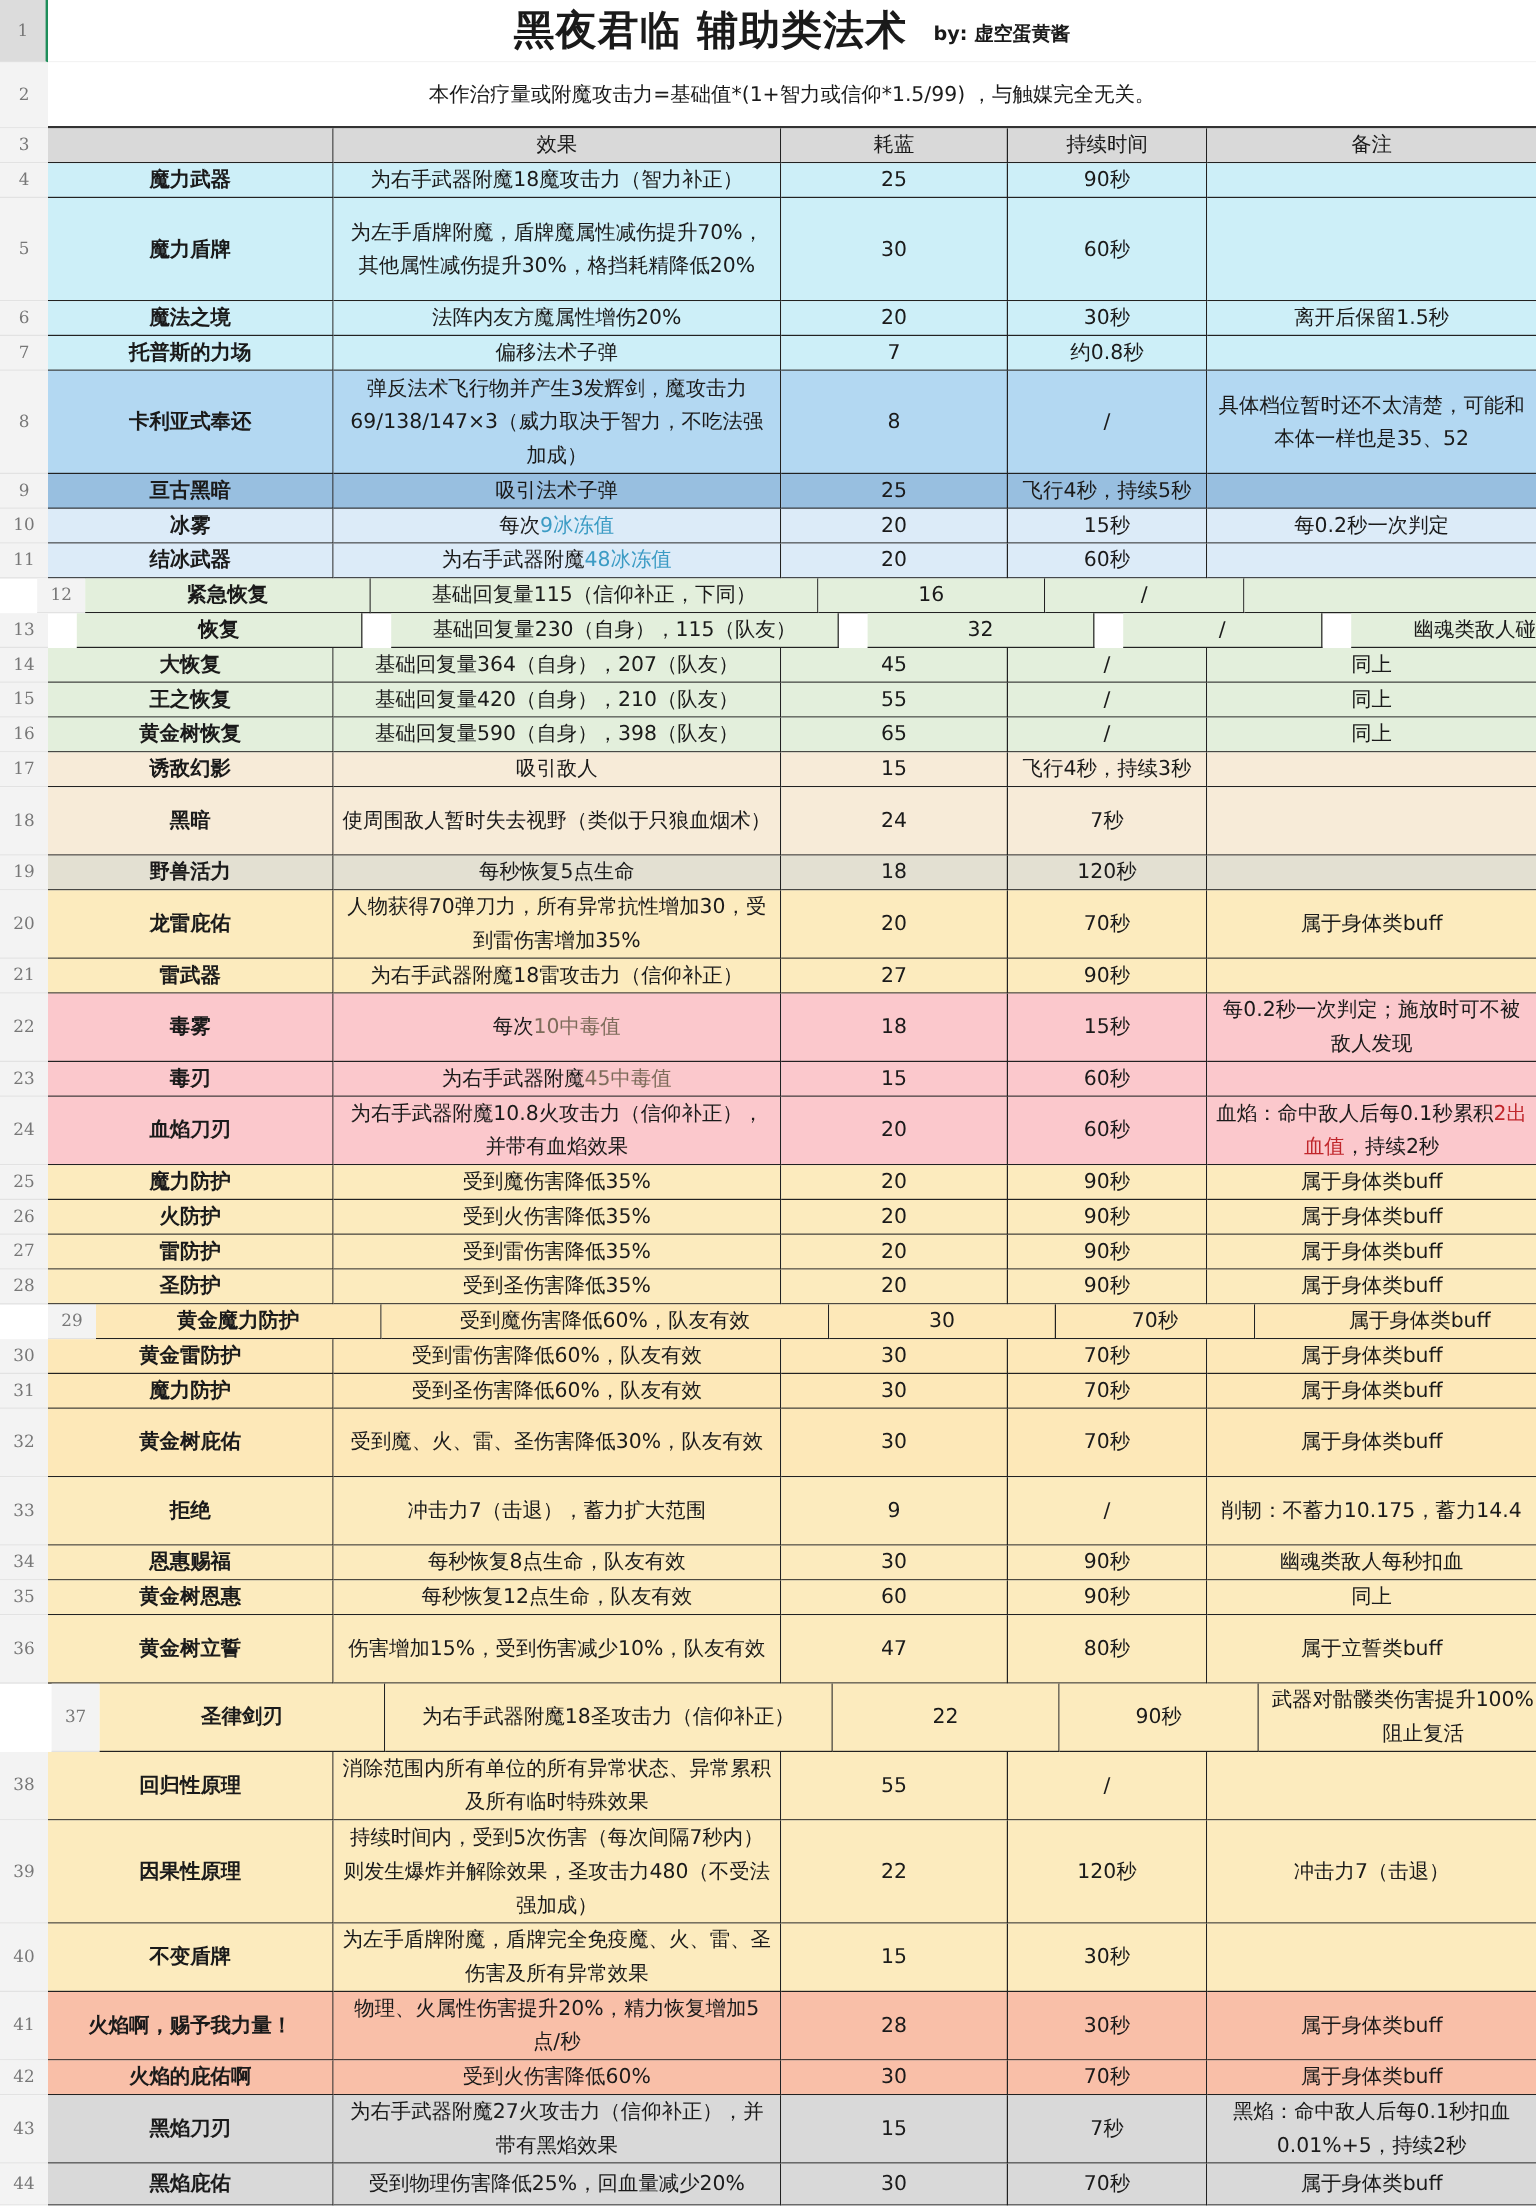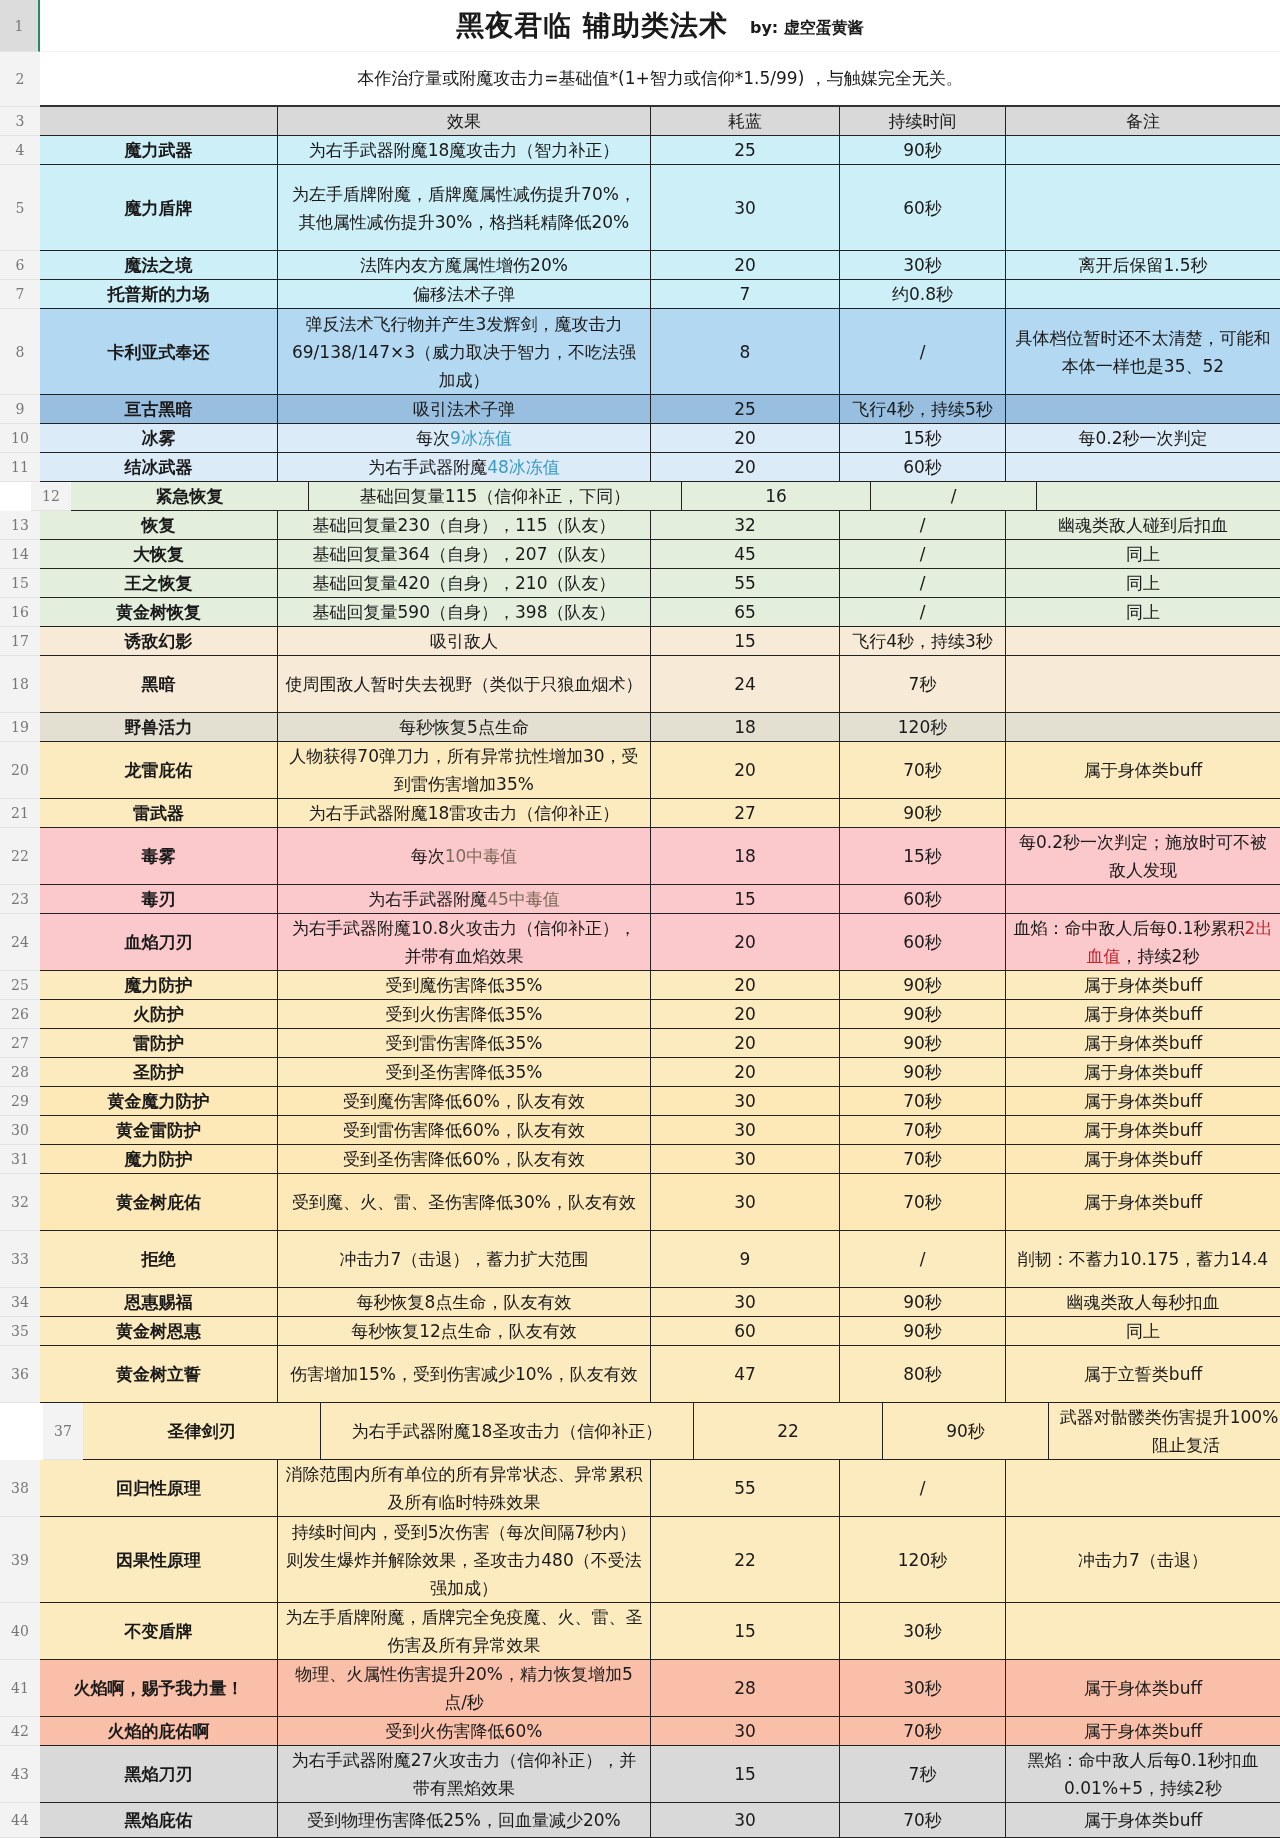--- a/index.html
+++ b/index.html
@@ -15,21 +15,21 @@
   .cell { box-sizing: border-box; display: flex; align-items: center; justify-content: center;
           text-align: center; font-size: 17px; line-height: 28px; padding: 0 6px;
           border-right: 1px solid #222; border-bottom: 1px solid #222; overflow: hidden; }
   .c0 { width: 238px; flex: 0 0 238px; font-weight: bold; font-size: 17px; }
   .c1 { width: 373px; flex: 0 0 373px; }
   .c2 { width: 189px; flex: 0 0 189px; }
   .c3 { width: 166px; flex: 0 0 166px; }
   .c4 { width: 274px; flex: 0 0 274px; border-right: none; }
   .title-cell { width: 1240px; flex: 0 0 1240px; display: flex; align-items: center; justify-content: center;
                 background: #fff; border-bottom: 1px solid #f0f0f0; box-sizing: border-box; }
-  .title-main { font-size: 28px; font-weight: bold; letter-spacing: 1px; }
+  .title-main { font-size: 34px; font-weight: bold; letter-spacing: 1px; }
   .title-by { font-size: 16px; font-weight: bold; margin-left: 22px; margin-top: 6px; }
   .note-cell { width: 1240px; flex: 0 0 1240px; display: flex; align-items: center; justify-content: center;
                background: #fff; font-size: 17px; border-bottom: 2px solid #333; box-sizing: border-box; }
   .hdr .cell { background: #d9d9d9; font-weight: normal; }
   .blue1 .cell { background: #cdeff8; }
   .blue2 .cell { background: #b3d8f2; }
   .blue3 .cell { background: #98bfe0; }
   .blue4 .cell { background: #dcebf8; }
   .green .cell { background: #e3efdc; }
   .beige .cell { background: #f7ebd8; }
@@ -140,21 +140,21 @@
         <div class="cell c4"></div>
       </div>
       <div class="row green" style="height: 29px; padding-left: 31px;">
         <div class="rh">12</div>
         <div class="cell c0">紧急恢复</div>
         <div class="cell c1">基础回复量115（信仰补正，下同）</div>
         <div class="cell c2">16</div>
         <div class="cell c3">/</div>
         <div class="cell c4"></div>
       </div>
-      <div class="row green" style="height: 29px;">
+      <div class="row green" style="height: 29px; gap: 24px;">
         <div class="rh">13</div>
         <div class="cell c0">恢复</div>
         <div class="cell c1">基础回复量230（自身），115（队友）</div>
         <div class="cell c2">32</div>
         <div class="cell c3">/</div>
         <div class="cell c4">幽魂类敌人碰到后扣血</div>
       </div>
       <div class="row green" style="height: 29px;">
         <div class="rh">14</div>
         <div class="cell c0">大恢复</div>
@@ -274,21 +274,21 @@
         <div class="cell c4">属于身体类buff</div>
       </div>
       <div class="row yellow" style="height: 29px;">
         <div class="rh">28</div>
         <div class="cell c0">圣防护</div>
         <div class="cell c1">受到圣伤害降低35%</div>
         <div class="cell c2">20</div>
         <div class="cell c3">90秒</div>
         <div class="cell c4">属于身体类buff</div>
       </div>
-      <div class="row yellow2" style="height: 29px;">
+      <div class="row yellow2" style="height: 29px; padding-left: 40px;">
         <div class="rh">29</div>
         <div class="cell c0">黄金魔力防护</div>
         <div class="cell c1">受到魔伤害降低60%，队友有效</div>
         <div class="cell c2">30</div>
         <div class="cell c3">70秒</div>
         <div class="cell c4">属于身体类buff</div>
       </div>
       <div class="row yellow2" style="height: 29px;">
         <div class="rh">30</div>
         <div class="cell c0">黄金雷防护</div>

